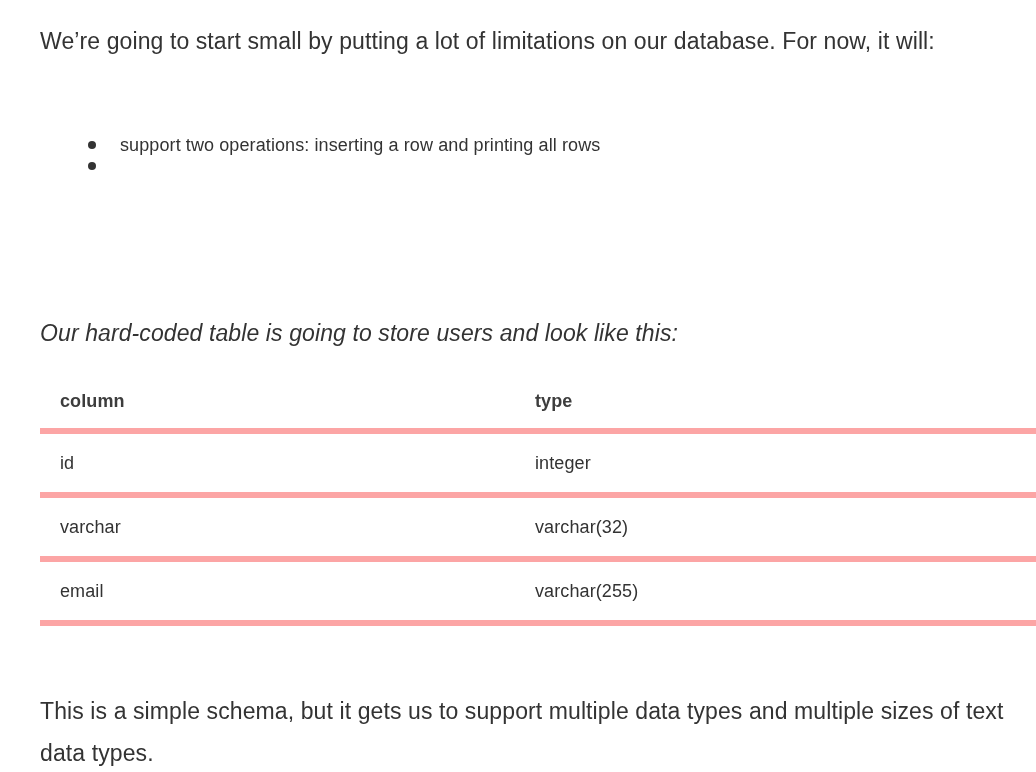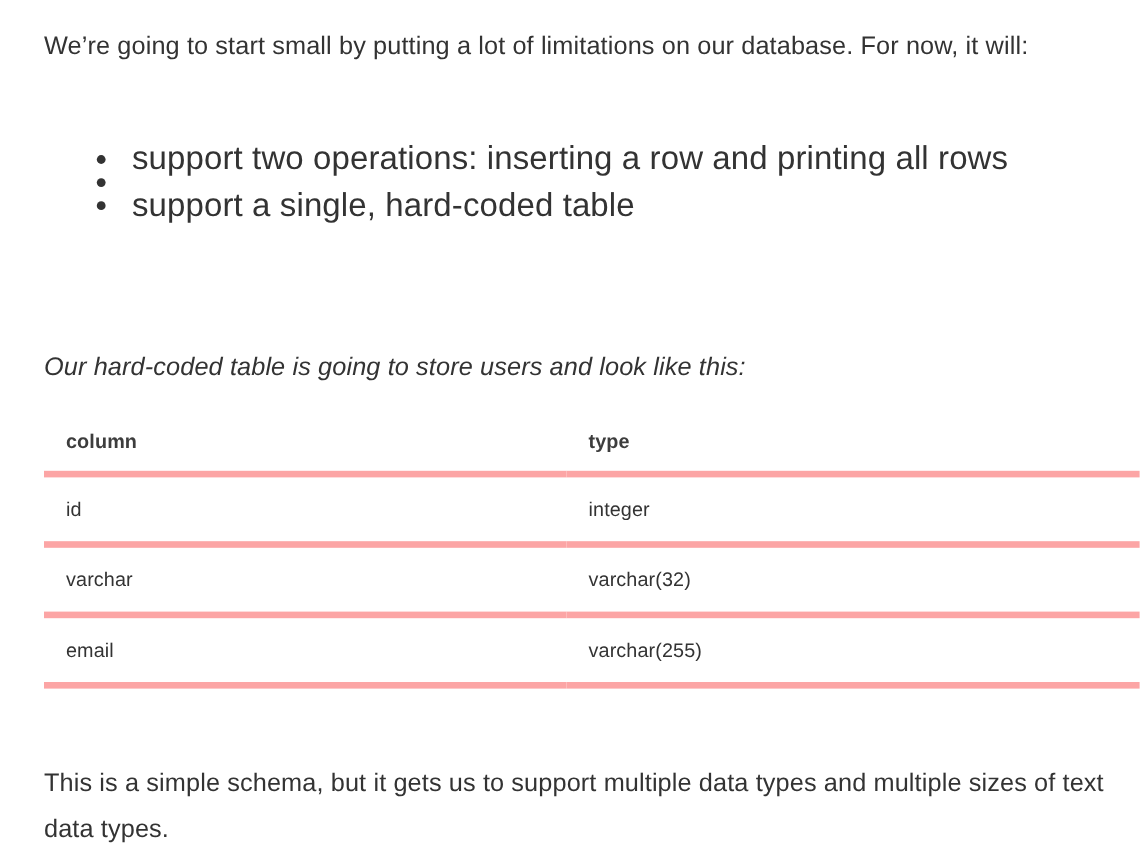--- a/index.html
+++ b/index.html
@@ -53,21 +53,21 @@
     position: absolute;
     top: 124px;
     left: 0;
     margin: 0;
     padding: 0;
     list-style: none;
     width: 1000px;
   }
   .bullet-item {
     position: relative;
-    font-size: 30px;
+    font-size: 18px;
     line-height: 42px;
     color: #333333;
     padding-left: 120px;
     letter-spacing: 0.1px;
   }
   .bullet-item .bullet-dot {
     position: absolute;
     left: 88px;
     top: 50%;
     transform: translateY(-50%);
@@ -118,24 +118,20 @@
   <p class="para" id="intro-paragraph">We’re going to start small by putting a lot of limitations on our database. For now, it will:</p>
 
   <ul class="bullet-list">
     <li class="bullet-item">
       <span class="bullet-dot"></span>
       <span>support two operations: inserting a row and printing all rows</span>
     </li>
     <li class="bullet-item">
       <span class="bullet-dot"></span>
     </li>
-    <li class="bullet-item">
-      <span class="bullet-dot"></span>
-      <span>support a single, hard-coded table</span>
-    </li>
   </ul>
 
   <p class="para" id="table-lead-paragraph">Our hard-coded table is going to store users and look like this:</p>
 
   <div class="schema-table-wrap">
     <table class="schema-table">
       <colgroup>
         <col class="col-name">
         <col class="col-type">
       </colgroup>

